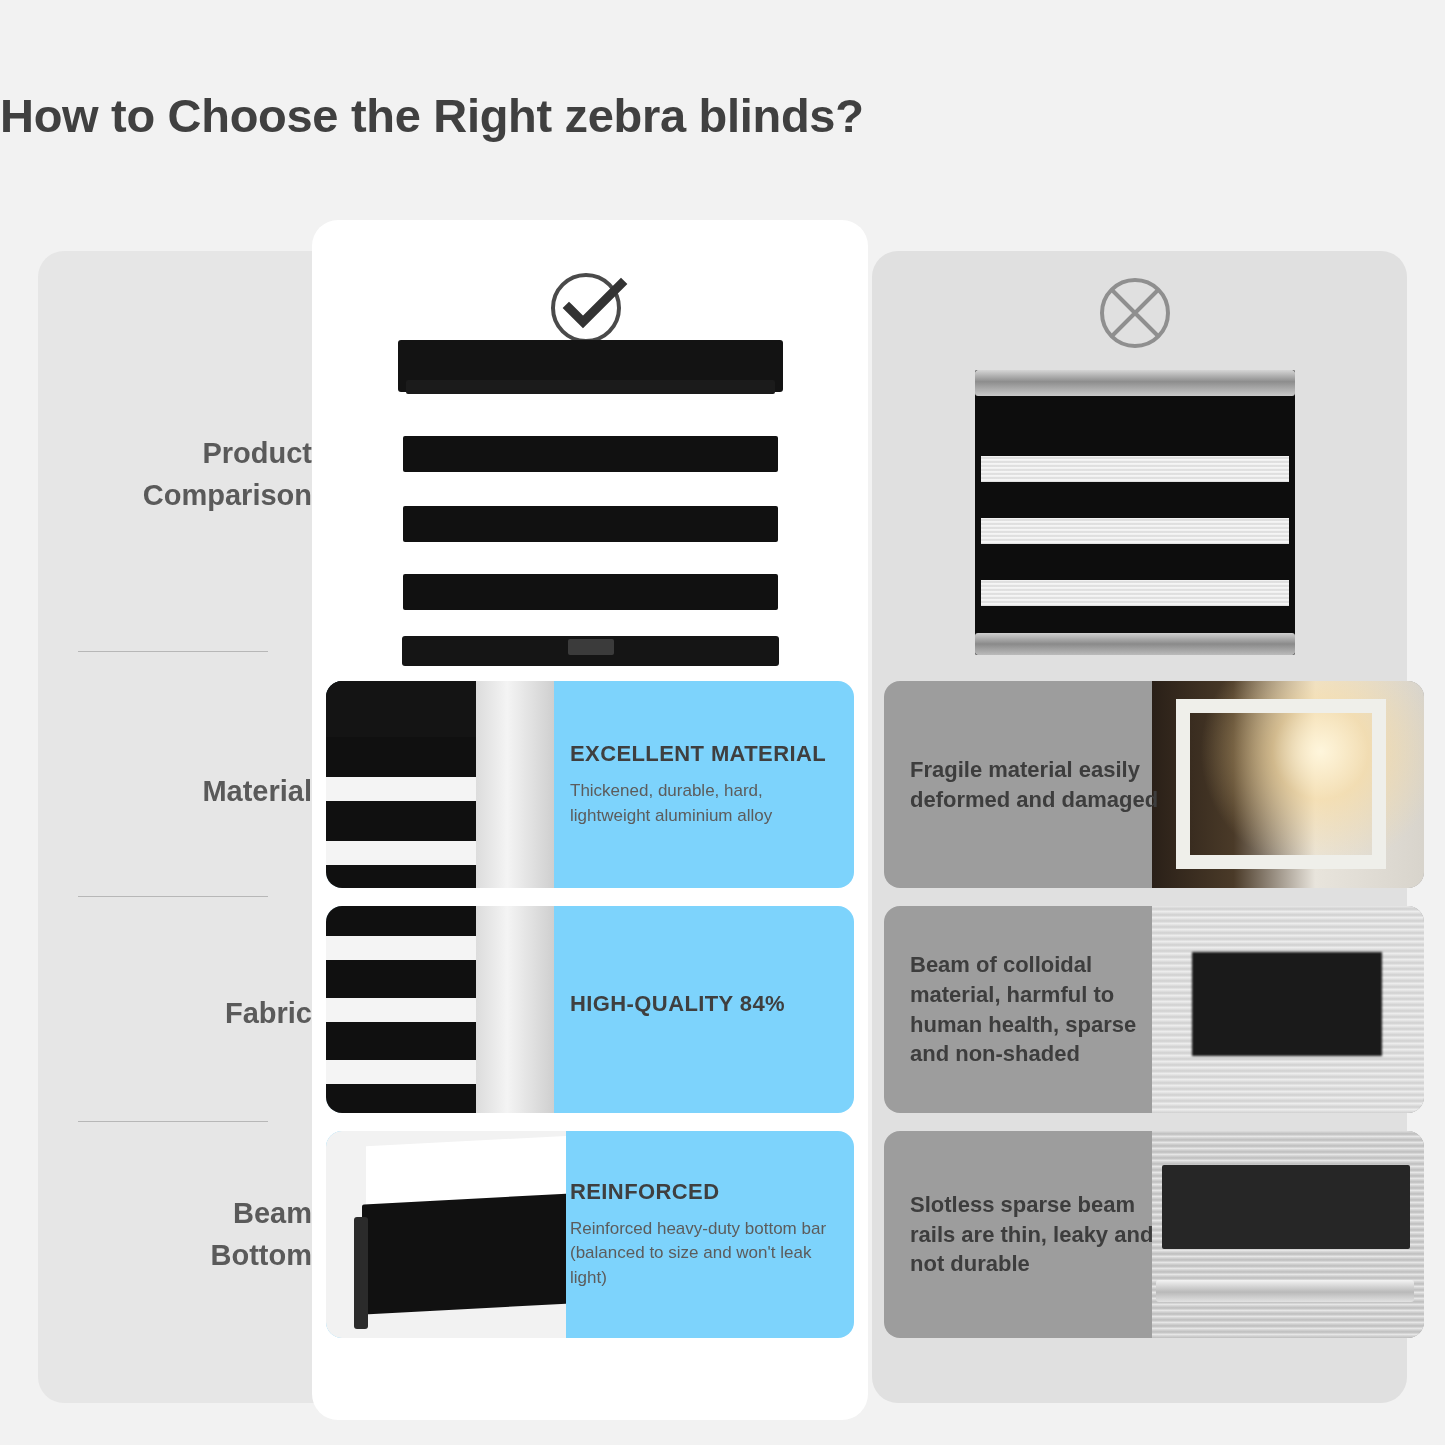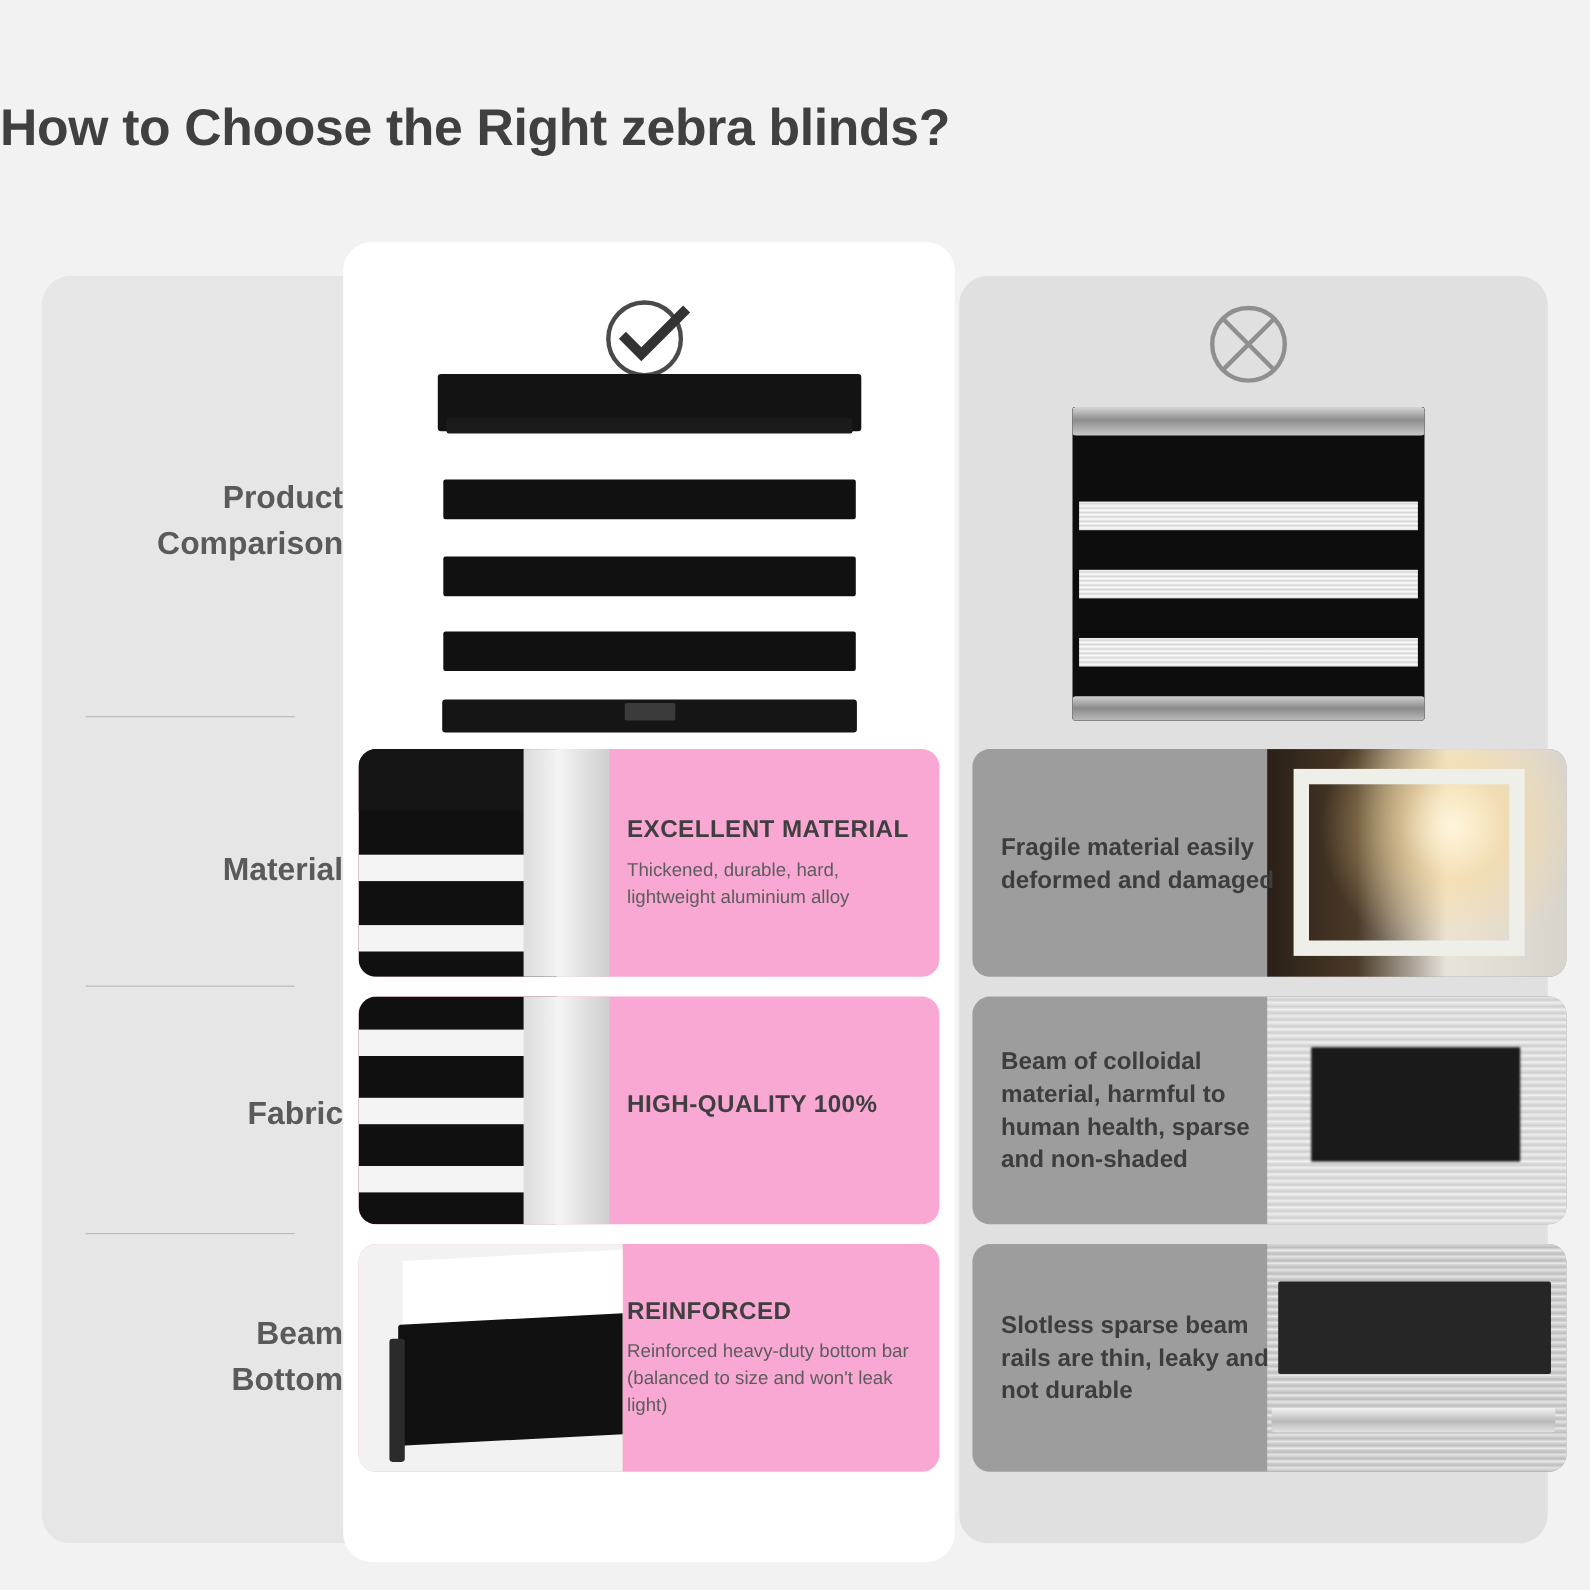--- a/index.html
+++ b/index.html
@@ -178,21 +178,21 @@
   .rh-band.b2 { top: 148px; }
   .rh-band.b3 { top: 210px; }
 
   
   .card {
     position: absolute;
     border-radius: 16px;
     overflow: hidden;
   }
   .card-center {
-    background: #f9a8d4;
+    background: #7dd3fc;
     left: 326px;
     width: 528px;
   }
   .card-right {
     background: #9d9d9d;
     left: 884px;
     width: 512px;
     padding-left: 28px;
   }
   .c-row0 { top: 681px; height: 207px; }
@@ -425,21 +425,21 @@
 <div class="card card-center c-row1">
   <div class="card-img">
     <div class="blind-mini">
       <div class="str" style="top:30px;"></div>
       <div class="str" style="top:92px;"></div>
       <div class="str" style="top:154px;"></div>
     </div>
     <div class="frame"></div>
   </div>
   <div class="card-text">
-    <div class="card-head">HIGH-QUALITY 100%</div>
+    <div class="card-head">HIGH-QUALITY 84%</div>
   </div>
 </div>
 
 <div class="card card-center c-row2">
   <div class="beam-img">
     <div class="beam-white"></div>
     <div class="beam-black"></div>
     <div class="beam-edge"></div>
   </div>
   <div class="card-text">

